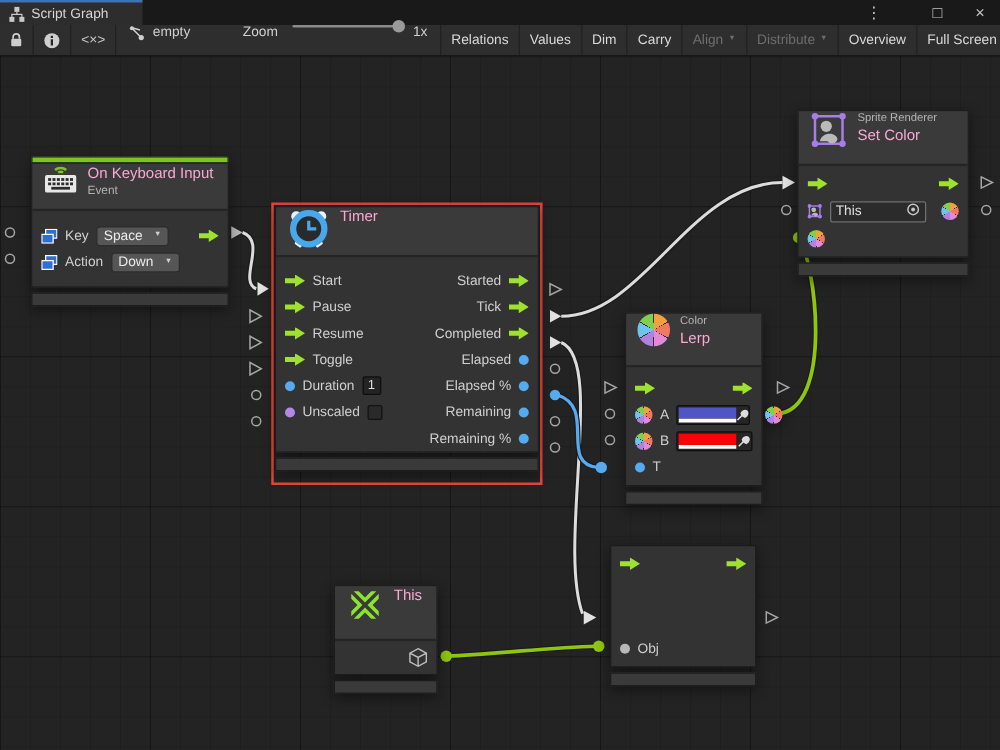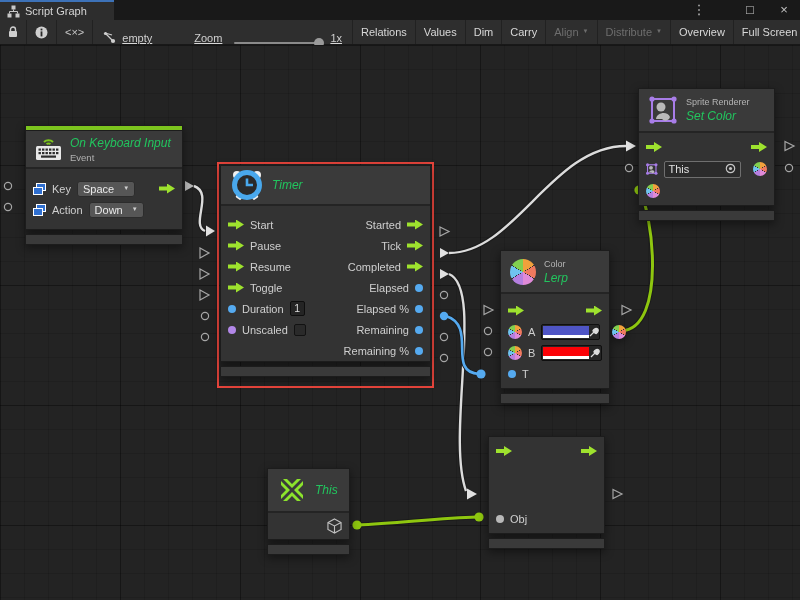--- a/index.html
+++ b/index.html
@@ -16,21 +16,21 @@
   .wc-menu { width:14px; margin-right:36px; letter-spacing:0; }
   .wc-max  { width:16px; margin-right:18px; font-size:11px; }
   .wc-close{ width:16px; margin-right:8px; font-size:14px; }
 
   
   .toolbar { position:absolute; top:20px; left:0; width:800px; height:25px; background:#2e2e2e;
              border-bottom:1px solid #181818; display:flex; align-items:stretch; font-size:11px; color:#d8d8d8; }
   .tb-btn { display:flex; align-items:center; justify-content:center; border-right:1px solid #212121; padding:0 8px; white-space:nowrap; }
   .tb-btn.disabled { color:#6e6e6e; }
   .caret { font-size:6px; margin-left:4px; position:relative; top:-1px; }
-  .tb-mid { flex:1; display:flex; align-items:flex-end; border-right:1px solid #212121; padding:0 10px;text-decoration:underline; }
+  .tb-mid { flex:1; display:flex; align-items:flex-start; border-right:1px solid #212121; padding:0 10px; }
   .tb-mid .gname { margin-left:6px; color:#cfcfcf; }
   .zoom-label { margin-left:42px; color:#cfcfcf; }
   .zoom-track { position:relative; width:88px; height:2px; background:#8a8a8a; margin-left:12px; border-radius:1px; }
   .zoom-handle { position:absolute; right:-2px; top:-4px; width:10px; height:10px; border-radius:50%; background:#9a9a9a; }
   .zoom-val { margin-left:8px; color:#cfcfcf; }
 
   
   .canvas { position:absolute; top:45px; left:0; width:800px; height:555px; background:#232323;
     background-image:
       linear-gradient(rgba(0,0,0,0.28) 1px, transparent 1px),
@@ -38,22 +38,22 @@
       linear-gradient(rgba(0,0,0,0.12) 1px, transparent 1px),
       linear-gradient(90deg, rgba(0,0,0,0.12) 1px, transparent 1px);
     background-size:120px 120px,120px 120px,24px 24px,24px 24px; }
 
   .wires { position:absolute; top:0; left:0; width:800px; height:555px; z-index:3; pointer-events:none; }
   .wires * { pointer-events:auto; }
 
   
   .node { position:absolute; z-index:5; filter:drop-shadow(0 3px 5px rgba(0,0,0,0.45)); }
   .nblock { background:#343434; border:1px solid #1c1c1c; }
-  .nheader { display:flex; align-items:center; gap:8px; padding:0 9px; background:#3a3a3a; border-bottom:2px solid #242424; }
-  .ntitle { font-size:12px; color:#22c55e;font-style:italic; }
+  .nheader { display:flex; align-items:flex-start; gap:8px; padding:0 9px; background:#3a3a3a; border-bottom:2px solid #242424; }
+  .ntitle { font-size:12px; color:#f9a8d4; }
   .nsuper { font-size:9px; color:#b4b4b4; margin-bottom:2px; }
   .nsub { font-size:9.5px; color:#b0b0b0; margin-top:2px; }
   .nbody { background:#333333; }
   .nfooter { height:11px; background:#3a3a3a; border:1px solid #1c1c1c; margin-top:4px; }
   .row { display:flex; align-items:center; height:21px; padding:0 7px; gap:6px; font-size:11px; color:#cfcfcf; }
   .rspace { margin-left:auto; }
   .exec-arrow { width:16px; height:10px; background:#9ee22e; flex:none;
     clip-path:polygon(0 30%, 50% 30%, 50% 0, 100% 50%, 50% 100%, 50% 70%, 0 70%); }
   .dot { width:8px; height:8px; border-radius:50%; flex:none; }
   .dot.blue { background:#55aaf0; } .dot.purple { background:#b287e8; } .dot.gray { background:#b8b8b8; }

